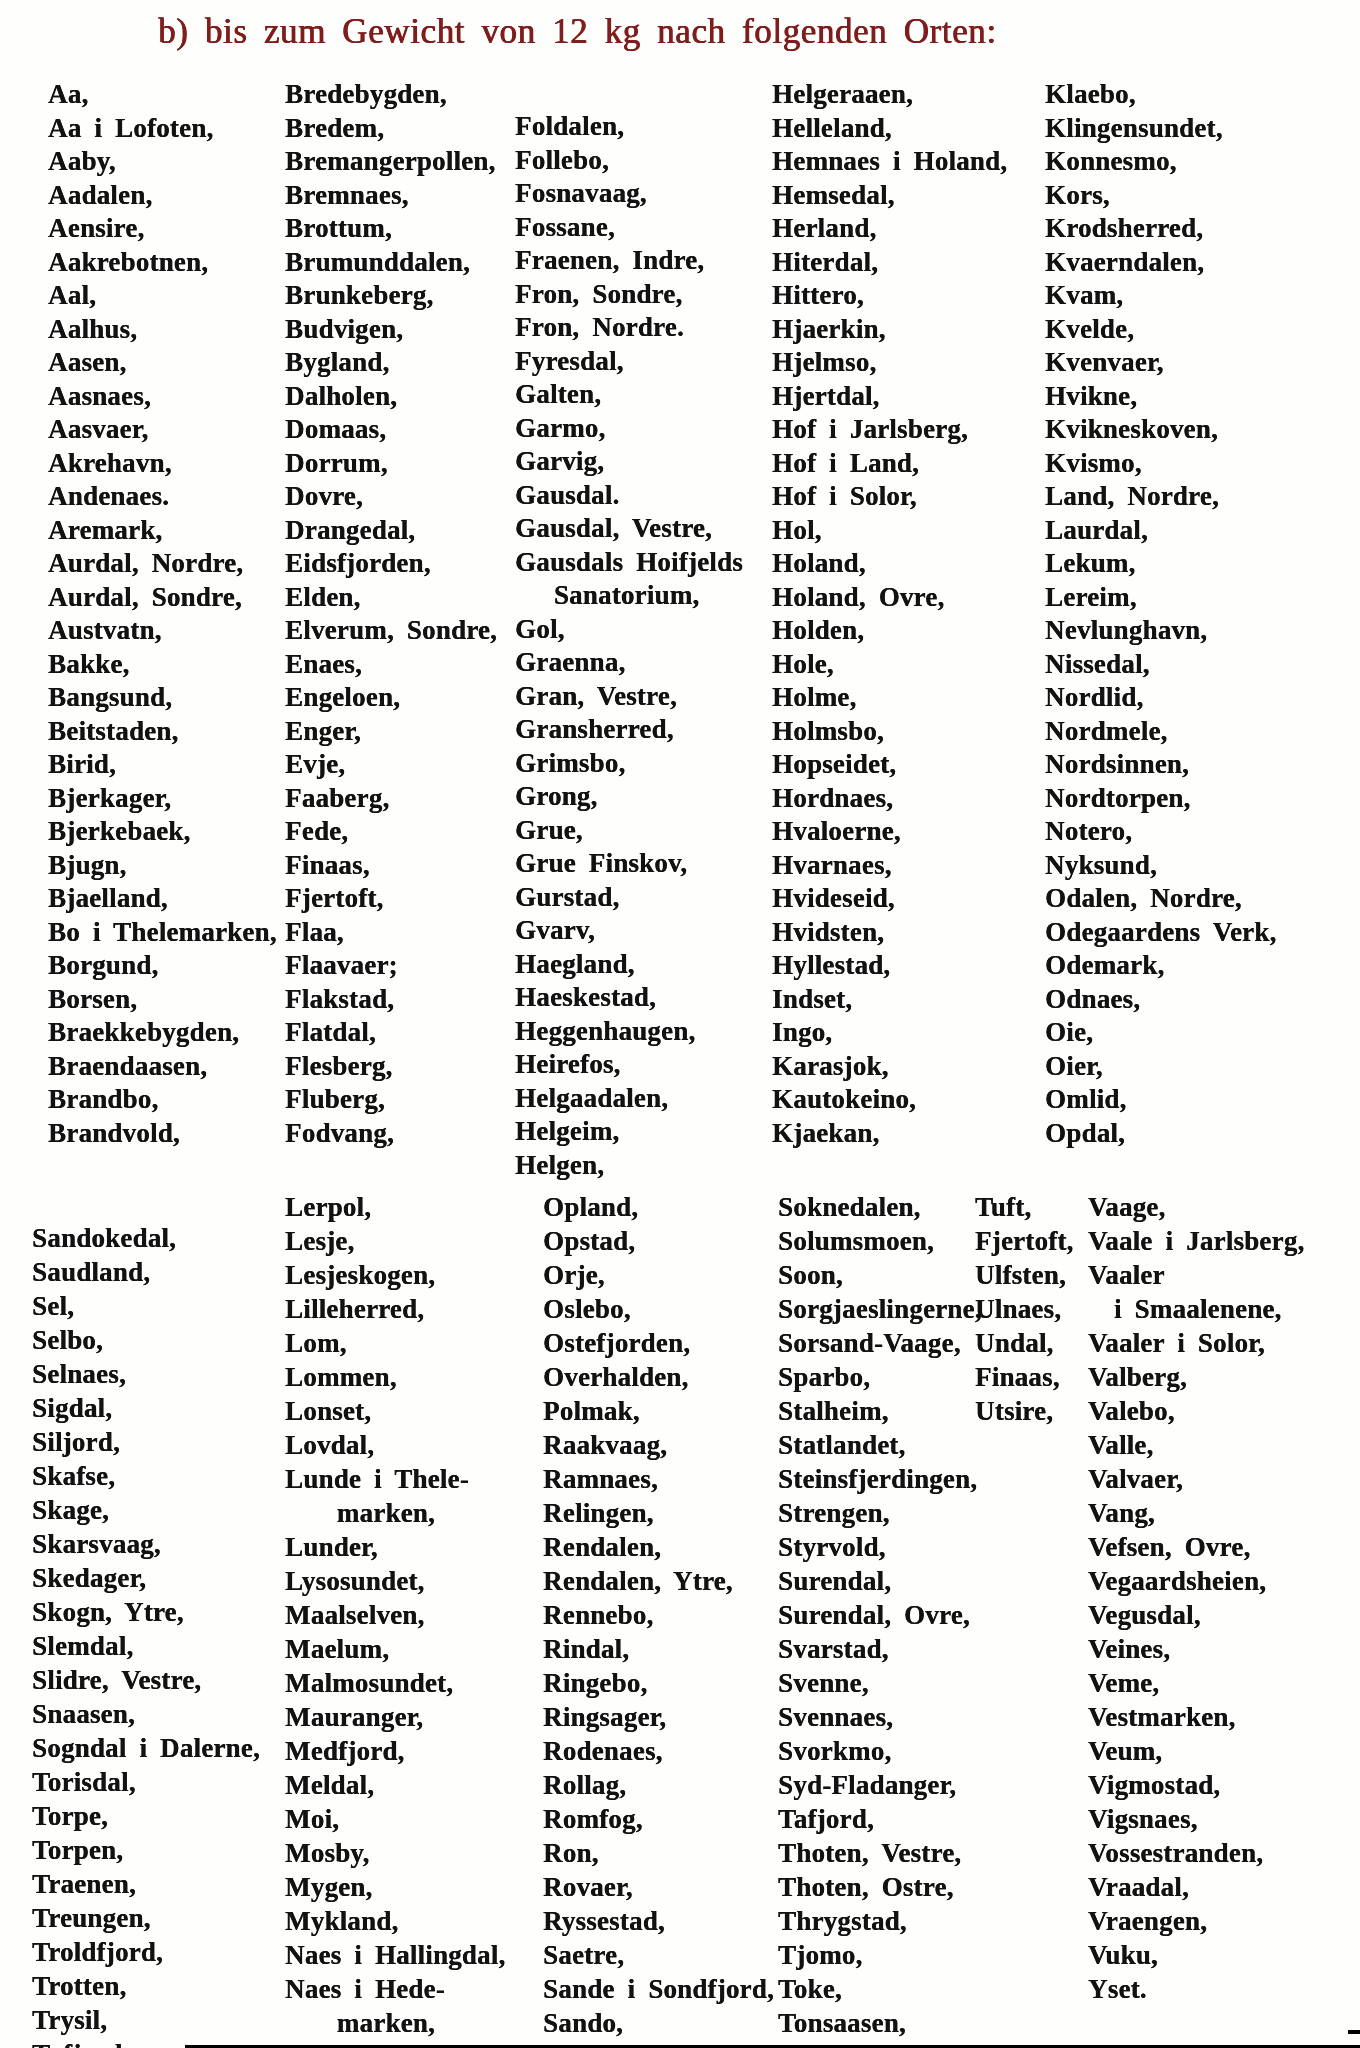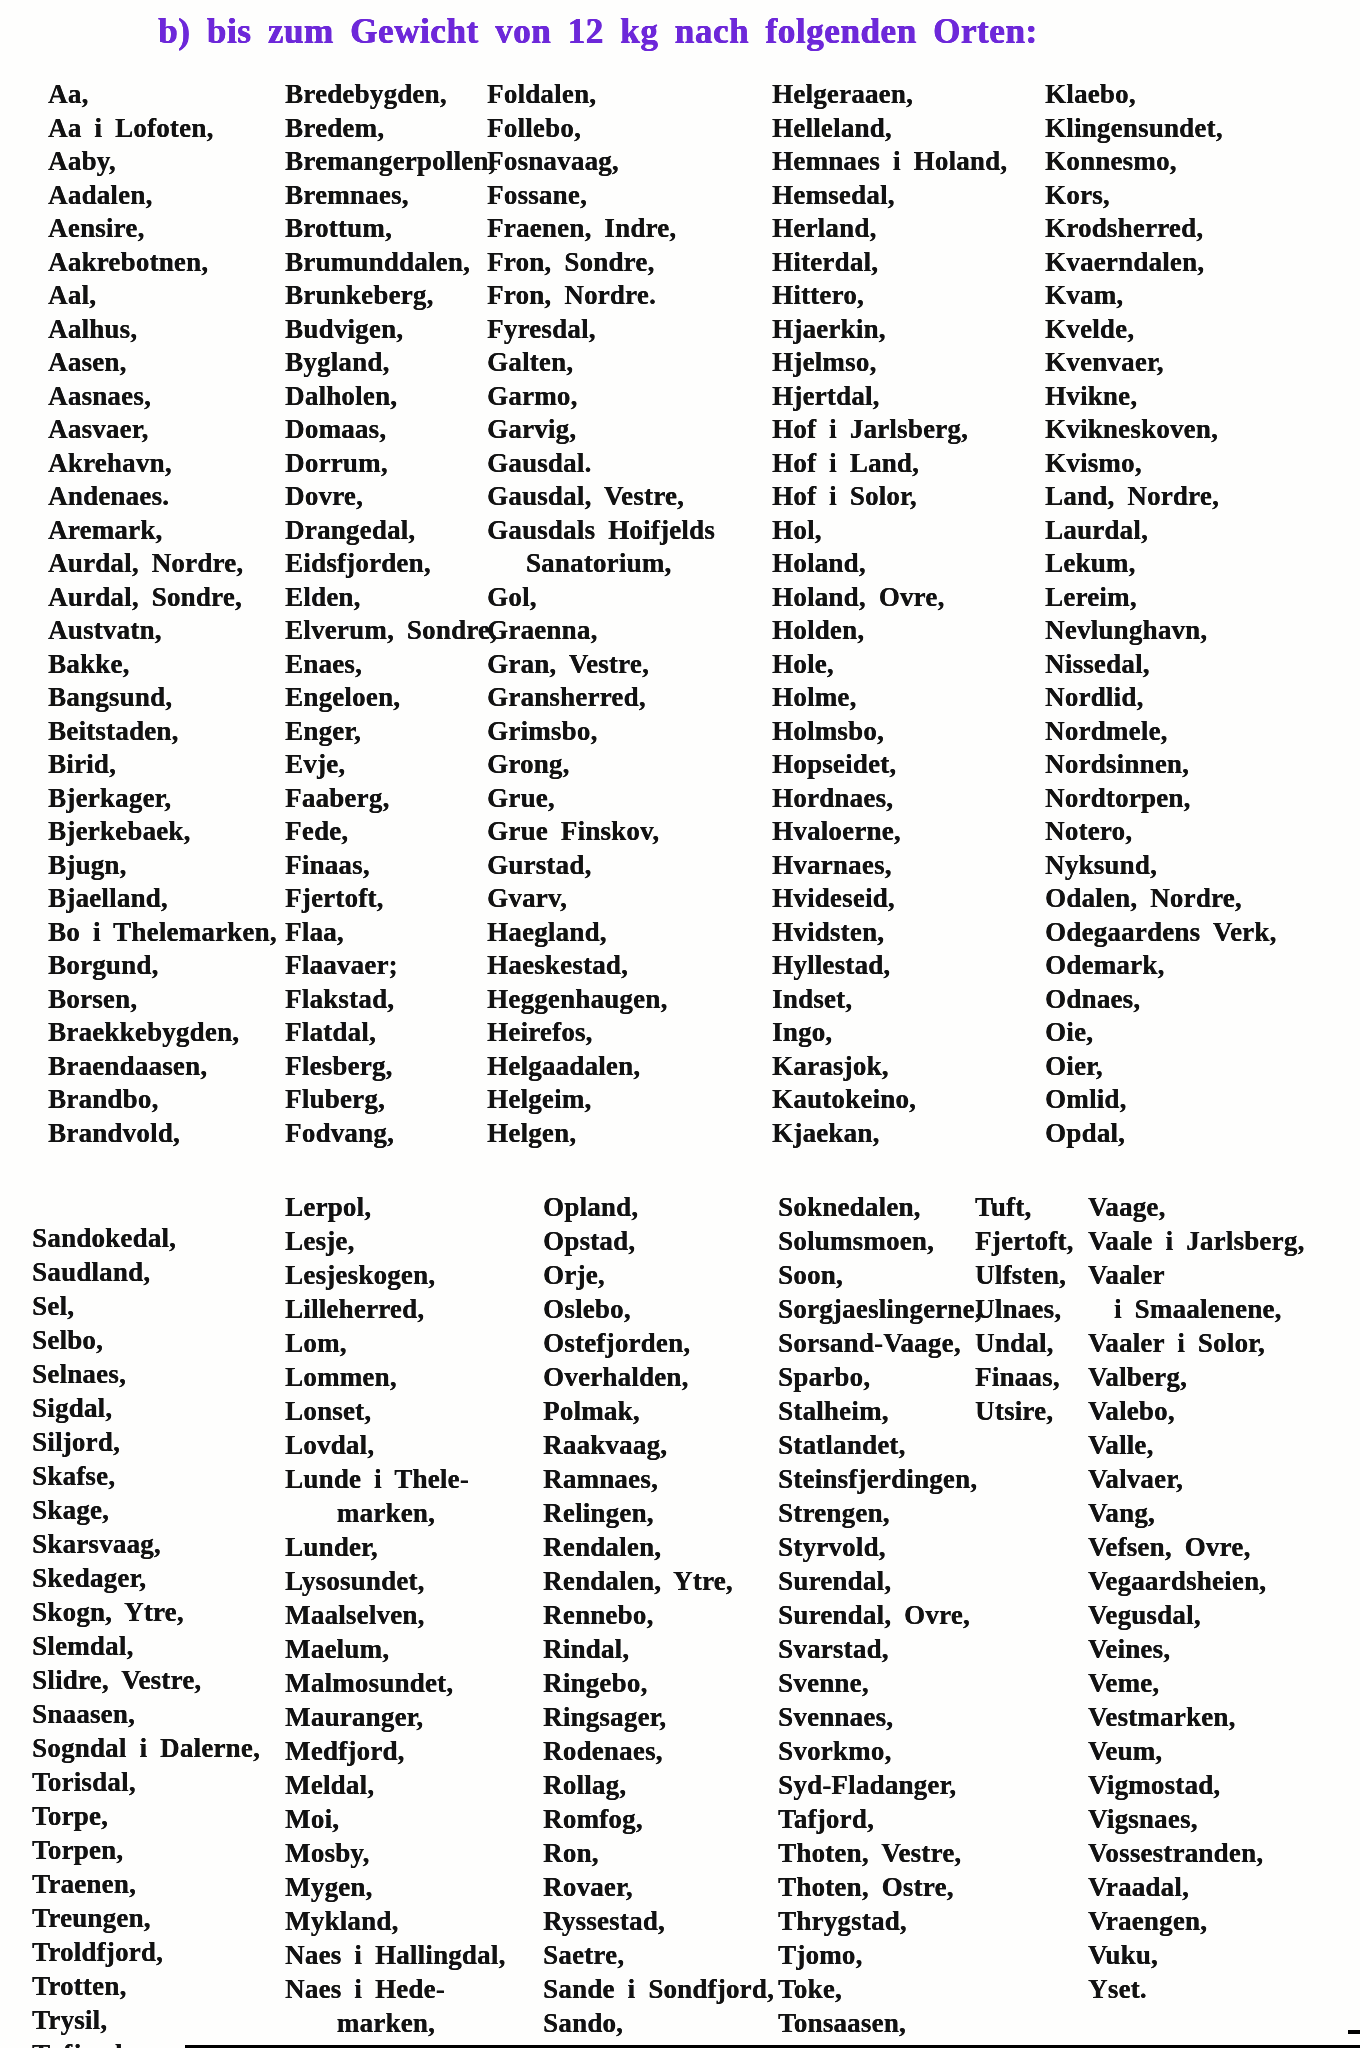--- a/index.html
+++ b/index.html
@@ -13,42 +13,42 @@
     background: #fefefd;
     color: #121212;
     font-family: "Liberation Serif", "DejaVu Serif", serif;
     overflow: hidden;
   }
   .heading {
     position: absolute;
     left: 158px;
     top: 12px;
     font-size: 35px;
-    font-weight: 700;
+    font-weight: 400;
     letter-spacing: 0.6px;
     word-spacing: 7px;
-    color: #6d28d9;
+    color: #7f1d1d;
     
     text-shadow: 0.7px 0 0 currentColor, 0 0.4px 0 currentColor;
     white-space: pre;
   }
   .col {
     position: absolute;
     font-size: 27px;
     font-weight: 700;
     letter-spacing: 0.2px;
     word-spacing: 6px;
     white-space: pre;
     text-shadow: 0.3px 0 0 currentColor;
   }
   .top-col  { top: 78px;   line-height: 33.5px; }
   .bot-col  { top: 1190px; line-height: 34px; }
   .c1 { left: 48px; font-family: Liberation Serif, serif; }
   .c2 { left: 285px; }
-  .c3 { left: 487px; }
+  .c3 { left: 515px; margin-top: 32px; }
   .c4 { left: 772px; }
   .c5 { left: 1045px; }
   .d1 { left: 32px; margin-top: 31px; }
   .d2 { left: 285px; }
   .d3 { left: 528px; margin-left: 15px; }
   .d4 { left: 778px; }
   .d5 { left: 975px; }
   .d6 { left: 1088px; font-family: Liberation Serif, serif; }
   .line { min-height: 1em; }
   .artifact {

